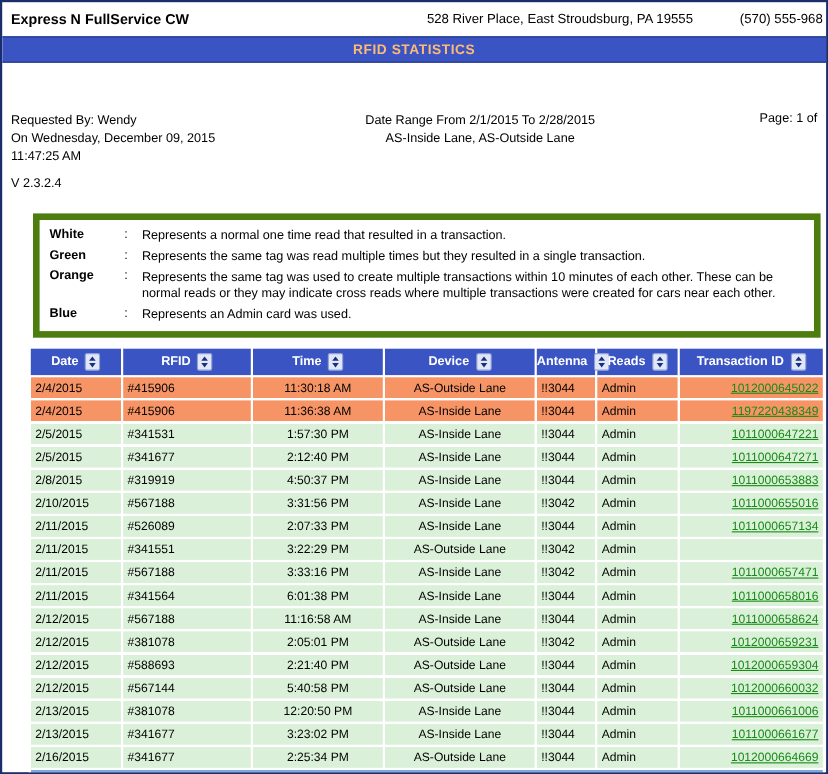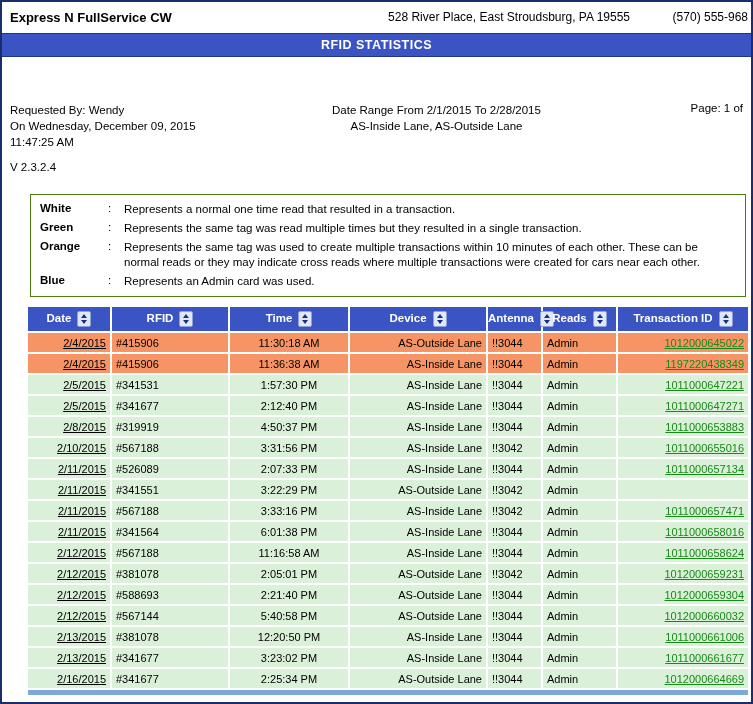--- a/index.html
+++ b/index.html
@@ -8,31 +8,31 @@
   .page {
     width:753px; height:704px; background:#fff;
     border:2px solid var(--page_border,#1c2d6b);
     overflow:hidden; position:relative;
   }
   .topbar { display:flex; align-items:flex-start; padding:8px 3px 0 8px; }
   .company { flex:0 0 230px; font-weight:bold; font-size:13px; white-space:nowrap; }
   .address { flex:1; text-align:right; font-size:12px; }
   .phone { flex:0 0 118px; text-align:right; font-size:12px; white-space:nowrap; overflow:hidden; }
   .banner {
-    margin-top:8px; background:var(--accent,#3b54c4); color:#ffffff;
+    margin-top:8px; background:var(--accent,#3b54c4); color:#fdba74;
     text-align:center; font-weight:bold; font-size:12.5px; letter-spacing:.5px;
     padding:4px 4px; border-top:1px solid #22367f; border-bottom:1px solid #22367f;
   }
   .info { display:flex; padding:11px 8px 0 8px; font-size:11.5px;margin-top:34px; }
   .info-left { flex:0 0 235px; line-height:16px; }
   .info-center { flex:1; text-align:center; line-height:16px; }
   .info-right { flex:0 0 115px; text-align:right; }
   .version { padding:11px 8px 0 8px; font-size:11.5px; }
   .legend {
-    margin:21px 5px 0 28px; border:1px solid #4d7c0f;
+    margin:21px 5px 0 28px; border:6px solid #4d7c0f;
     padding:5px 9px; font-size:11.5px; background:#fff;
   }
   .legend-item { display:flex; padding:2px 0; }
   .legend-label { flex:0 0 68px; font-weight:bold; }
   .legend-colon { flex:0 0 16px; }
   .legend-text { flex:1; line-height:15px; }
   .report-table {
     margin:8px 0 0 24px; width:724px;
     border-collapse:collapse; table-layout:fixed;
     font-size:11px;
@@ -50,24 +50,24 @@
     text-align:center; white-space:nowrap; cursor:pointer;
   }
   .report-table td {
     height:21px; padding:1px 4px; border:2px solid #fff; white-space:nowrap;
     overflow:hidden;
   }
   .row-orange td { background:var(--row_orange,#f79465); }
   .row-green  td { background:var(--row_green,#daf0d8); }
   .row-blue   td { background:var(--row_blue,#7da7dd); }
   .partial-row td { height:6px; padding:0; border:2px solid #fff; border-bottom:0; }
-  .c-date { text-align:right;text-decoration:underline; }
+  .c-date { text-align:left; }
   .c-rfid { text-align:left; padding-left:12px; }
   .c-time { text-align:center; }
-  .c-device { text-align:right; padding-left:5px; }
+  .c-device { text-align:center; padding-left:5px; }
   .c-antenna { text-align:left; padding-left:3px; }
   .c-reads { text-align:left; padding-left:5px; }
   .c-transaction_id { text-align:right; padding-right:8px; }
   .txn-link { color:var(--link_green,#178a17); text-decoration:underline; }
   .sort-icon {
     display:inline-flex; flex-direction:column; align-items:center; gap:2px;
     background:#e2e7f7; border:1px solid #8fa0d6; border-radius:2px;
     padding:2px 3px; margin-left:6px; vertical-align:middle; cursor:pointer;
   }
   .tri-up, .tri-down { display:block; width:0; height:0;

